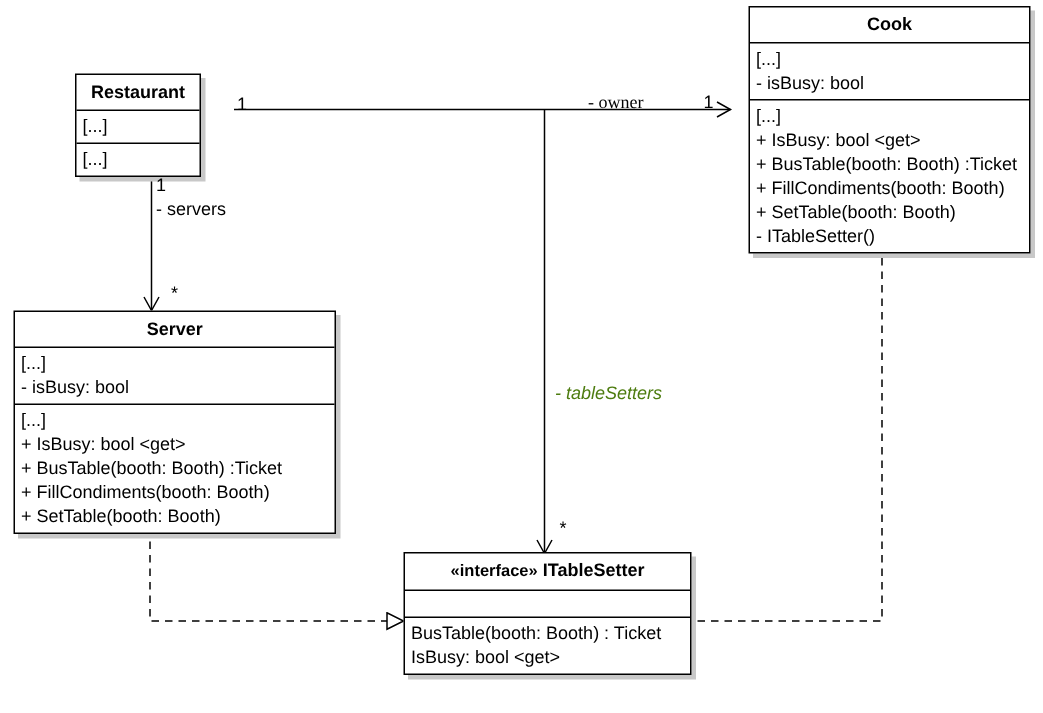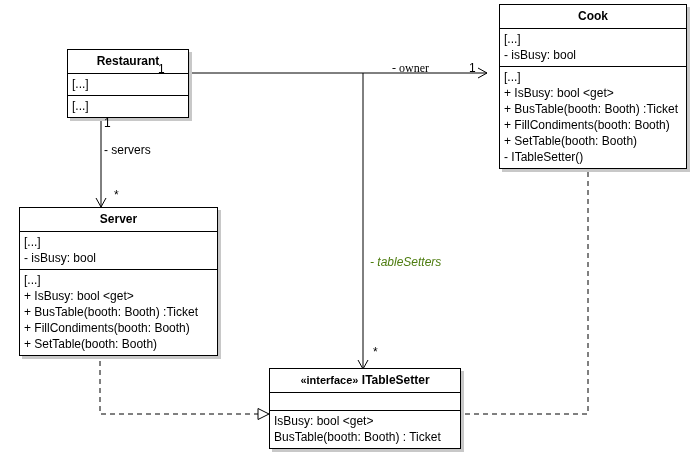--- a/index.html
+++ b/index.html
@@ -113,21 +113,21 @@
 
     <g>
       <path d="M100,352 L100,414 L269,414" fill="none" stroke="#000000" stroke-width="1" stroke-dasharray="5,4" marker-end="url(#hollowTri)"></path>
     </g>
 
     <g>
       <path d="M588,163 L588,414 L452,414" fill="none" stroke="#000000" stroke-width="1" stroke-dasharray="5,4" marker-end="url(#hollowTri)"></path>
     </g>
   </svg>
 
-  <div class="uml-class" style="left:67px; top:49px; width:122px;">
+  <div class="uml-class" style="left:50px; top:49px; width:84px;">
     <div class="uml-title">Restaurant</div>
     <div class="uml-compartment">
       <div class="uml-line">[...]</div>
     </div>
     <div class="uml-compartment last">
       <div class="uml-line">[...]</div>
     </div>
   </div>
 
   <div class="uml-class" style="left:488px; top:4px; width:188px;margin-left:11px;">
@@ -139,21 +139,21 @@
     <div class="uml-compartment last">
       <div class="uml-line">[...]</div>
       <div class="uml-line">+ IsBusy: bool &lt;get&gt;</div>
       <div class="uml-line">+ BusTable(booth: Booth) :Ticket</div>
       <div class="uml-line">+ FillCondiments(booth: Booth)</div>
       <div class="uml-line">+ SetTable(booth: Booth)</div>
       <div class="uml-line">-  ITableSetter()</div>
     </div>
   </div>
 
-  <div class="uml-class" style="left:19px; top:207px; width:199px;">
+  <div class="uml-class" style="left:9px; top:207px; width:215px;">
     <div class="uml-title">Server</div>
     <div class="uml-compartment">
       <div class="uml-line">[...]</div>
       <div class="uml-line">-  isBusy: bool</div>
     </div>
     <div class="uml-compartment last">
       <div class="uml-line">[...]</div>
       <div class="uml-line">+ IsBusy: bool &lt;get&gt;</div>
       <div class="uml-line">+ BusTable(booth: Booth) :Ticket</div>
       <div class="uml-line">+ FillCondiments(booth: Booth)</div>
@@ -161,34 +161,34 @@
     </div>
   </div>
 
   <div class="uml-class" style="left:269px; top:368px; width:192px;">
     <div class="uml-title">
       <span class="stereo">«interface»</span>
       <span>ITableSetter</span>
     </div>
     <div class="uml-compartment empty"></div>
     <div class="uml-compartment last">
+      <div class="uml-line">BusTable(booth: Booth) : Ticket</div>
       <div class="uml-line">IsBusy: bool &lt;get&gt;</div>
-      <div class="uml-line">BusTable(booth: Booth) : Ticket</div>
     </div>
   </div>
 
   <div class="edge-label mult" style="left:158px; top:62px;">1</div>
 
   <div class="edge-label" style="left:392px; top:61px;font-family:Liberation Serif, serif;">- owner</div>
 
   <div class="edge-label mult" style="left:469px; top:61px;">1</div>
 
   <div class="edge-label mult" style="left:104px; top:116px;">1</div>
 
-  <div class="edge-label" style="left:104px; top:143px;">- servers</div>
+  <div class="edge-label" style="left:104px; top:132px;">- servers</div>
 
   <div class="edge-label mult" style="left:114px; top:188px;">*</div>
 
   <div class="edge-label role-link" id="tableSettersLabel" style="left: 370px; top: 255px; color: #4d7c0f;">- tableSetters</div>
 
   <div class="edge-label mult" style="left:373px; top:345px;">*</div>
 
 </div>
 
 </body></html>

